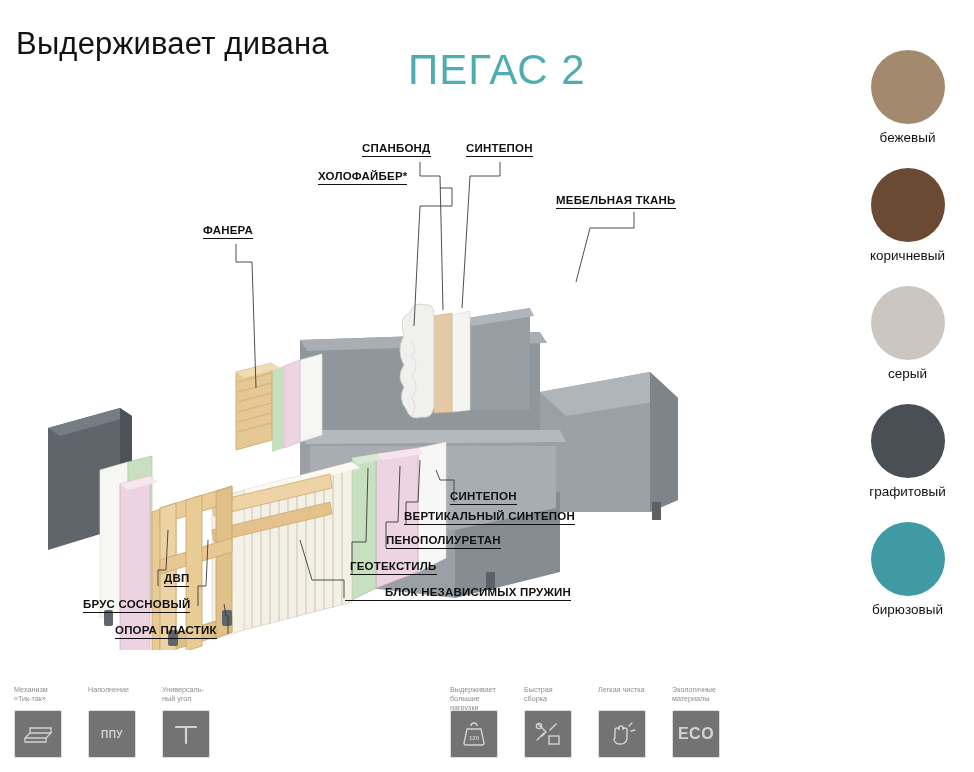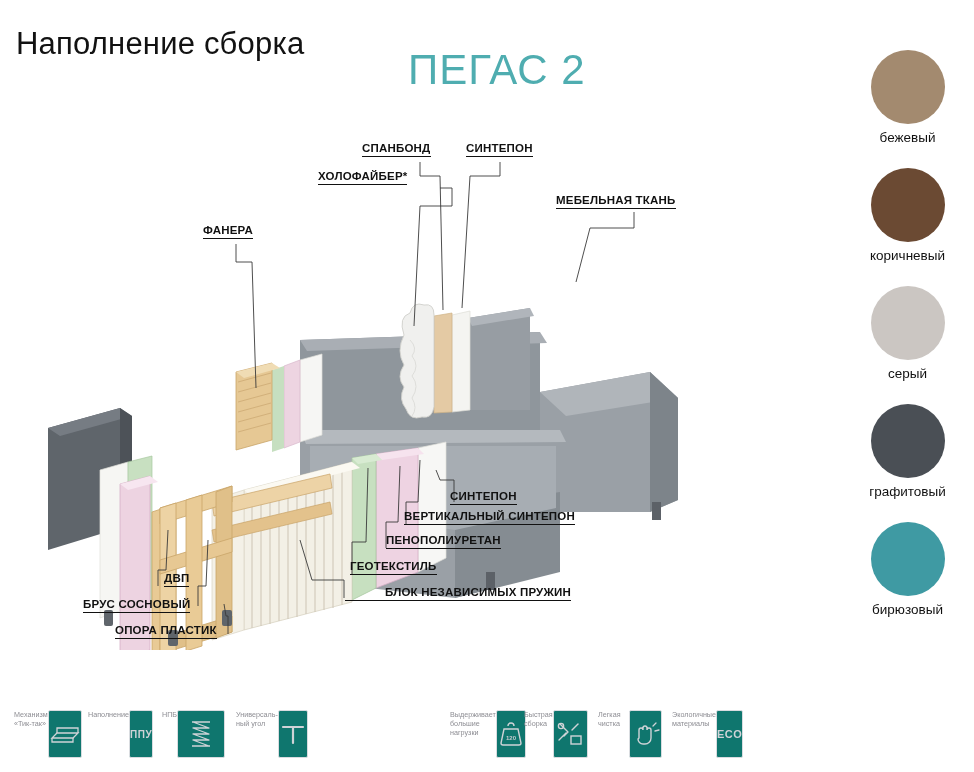--- a/index.html
+++ b/index.html
@@ -101,44 +101,44 @@
     bottom: 14px;
     display: flex;
     gap: 10px;
   }
   #feature-strip-left { left: 14px; }
   #feature-strip-right { left: 450px; }
 
   .feature-item {
     width: 64px;
     display: flex;
-    flex-direction: row;
+    flex-direction: column;
     align-items: flex-start;
   }
   .feature-caption {
     font-size: 7.2px;
     line-height: 9px;
     color: #8d8d93;
     margin-bottom: 5px;
     height: 20px;
     white-space: pre-line;
   }
   .feature-box {
     width: 46px;
     height: 46px;
     border: 1px solid #d9dce0;
     border-radius: 2px;
     display: flex;
     align-items: center;
     justify-content: center;
-    background: #0f766e;
+    background: #737373;
   }
   .feature-box svg { display: block; }
   .eco-text {
-    font-size: 11px;
+    font-size: 16px;
     font-weight: 700;
     color: #cfd3d7;
     letter-spacing: 0.5px;
   }
   .ppu-text {
     font-size: 10px;
     font-weight: 700;
     color: #cfd3d7;
     letter-spacing: 0.5px;
   }
@@ -146,21 +146,21 @@
     font-size: 6px;
     font-weight: 700;
     fill: #c9ccd1;
   }
 </style>
 </head>
 <body>
 
 <div class="root">
 
-  <div id="title-main">Наполнение сборка</div>
+  <div id="title-main">Выдерживает дивана</div>
   <div id="title-model">ПЕГАС 2</div>
 
   <div id="swatch-legend">
     <div class="swatch-row">
       <span class="swatch-dot" style="background:#a38a6f"></span>
       <span class="swatch-label">бежевый</span>
     </div>
     <div class="swatch-row">
       <span class="swatch-dot" style="background:#6b4a33"></span>
       <span class="swatch-label">коричневый</span>
@@ -334,28 +334,20 @@
       </div>
     </div>
 
     <div class="feature-item">
       <div class="feature-caption">Наполнение</div>
       <div class="feature-box">
         <span class="ppu-text">ППУ</span>
       </div>
     </div>
 
-    <div class="feature-item">
-      <div class="feature-caption">НПБ</div>
-      <div class="feature-box">
-        <svg width="26" height="30" viewBox="0 0 26 30">
-          <path d="M4 3 H22 M4 27 H22 M5 3 L21 9 L5 9 L21 15 L5 15 L21 21 L5 21 L21 27" fill="none" stroke="#cfd3d7" stroke-width="1.3" stroke-linejoin="round"></path>
-        </svg>
-      </div>
-    </div>
 
     <div class="feature-item">
       <div class="feature-caption">Универсаль-
 ный угол</div>
       <div class="feature-box">
         <svg width="28" height="28" viewBox="0 0 28 28">
           <path d="M4 7 H24 M14 7 V23" fill="none" stroke="#cfd3d7" stroke-width="2.2" stroke-linecap="round"></path>
         </svg>
       </div>
     </div>

